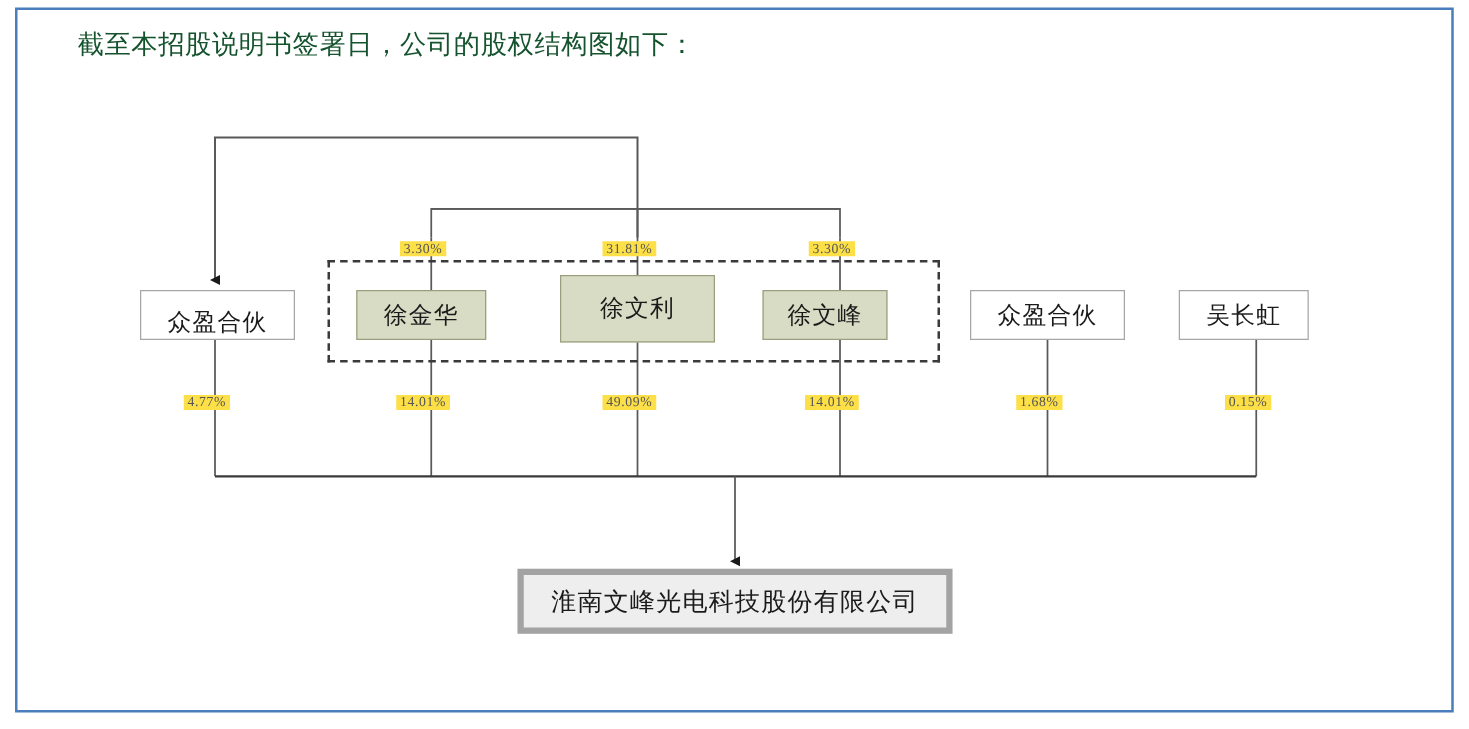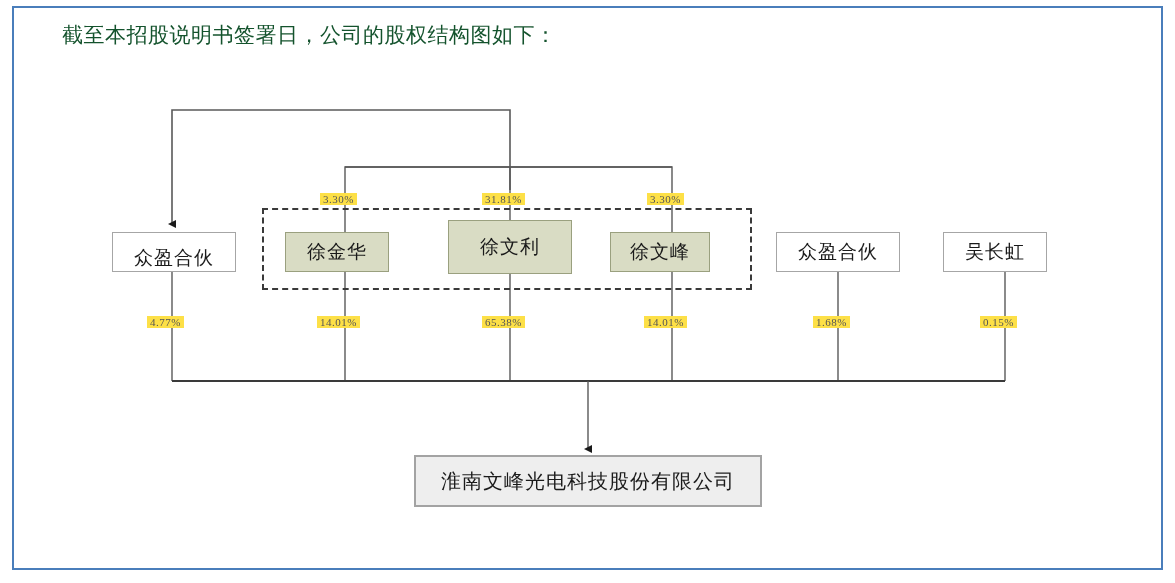--- a/index.html
+++ b/index.html
@@ -59,21 +59,21 @@
     color: #1a1a1a;
     letter-spacing: 1px;
     white-space: nowrap;
   }
   .node.olive {
     background: #d9dcc4;
     border: 1px solid #9aa07f;
   }
   .node.company {
     background: #eeeeee;
-    border: 2px solid #a3a3a3;
+    border: 5px solid #a3a3a3;
     font-size: 20px;
   }
   .pct {
     position: absolute;
     font-size: 11px;
     color: #555555;
     font-family: "Liberation Serif", "DejaVu Serif", serif;
     letter-spacing: 0.5px;
     white-space: nowrap;
     background: #fde047;
@@ -154,17 +154,17 @@
   <div class="node company" style="left:414px; top:455px; width:348px; height:52px;">
     <span>淮南文峰光电科技股份有限公司</span>
   </div>
 
   <div class="pct" style="left:320px; top:193px;">3.30%</div>
   <div class="pct" style="left:482px; top:193px;">31.81%</div>
   <div class="pct" style="left:647px; top:193px;">3.30%</div>
 
   <div class="pct" style="left:147px; top:316px;text-align:right;">4.77%</div>
   <div class="pct" style="left:317px; top:316px;">14.01%</div>
-  <div class="pct" style="left:482px; top:316px;">65.38%</div>
+  <div class="pct" style="left:482px; top:316px;">49.09%</div>
   <div class="pct" style="left:644px; top:316px;">14.01%</div>
   <div class="pct" style="left:813px; top:316px;">1.68%</div>
   <div class="pct" style="left:980px; top:316px;">0.15%</div>
 </div>
 
 </body></html>

